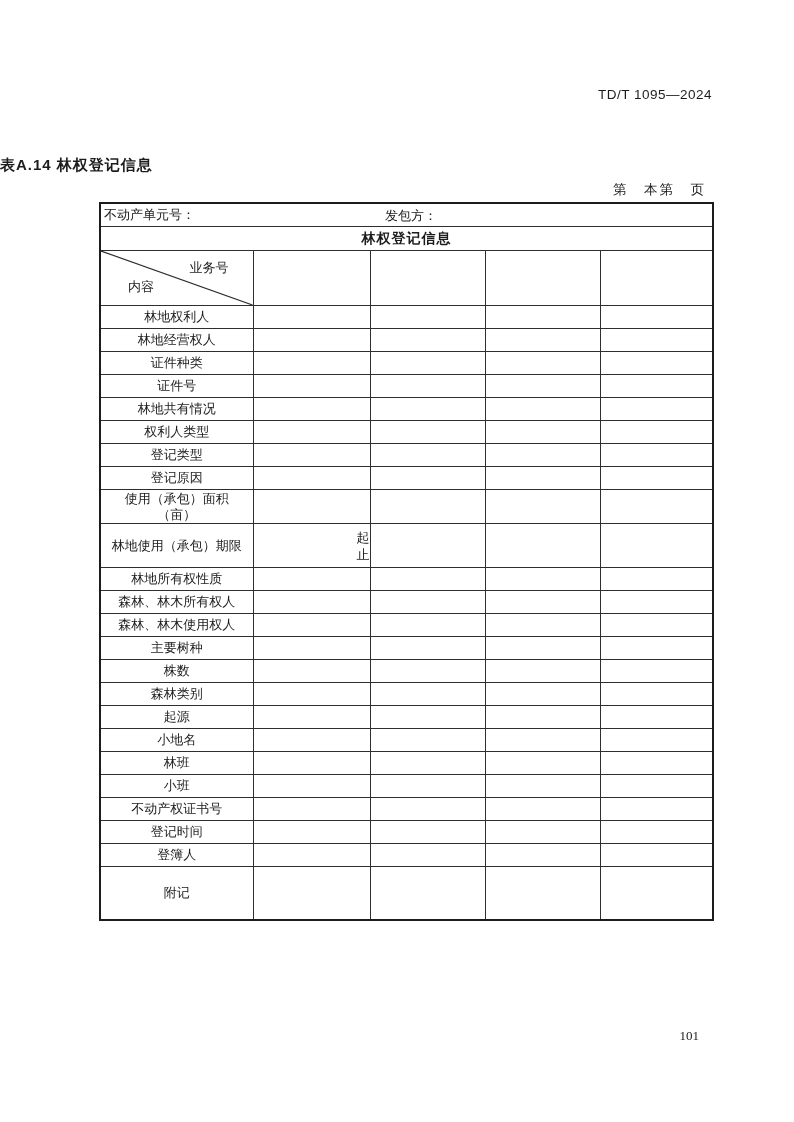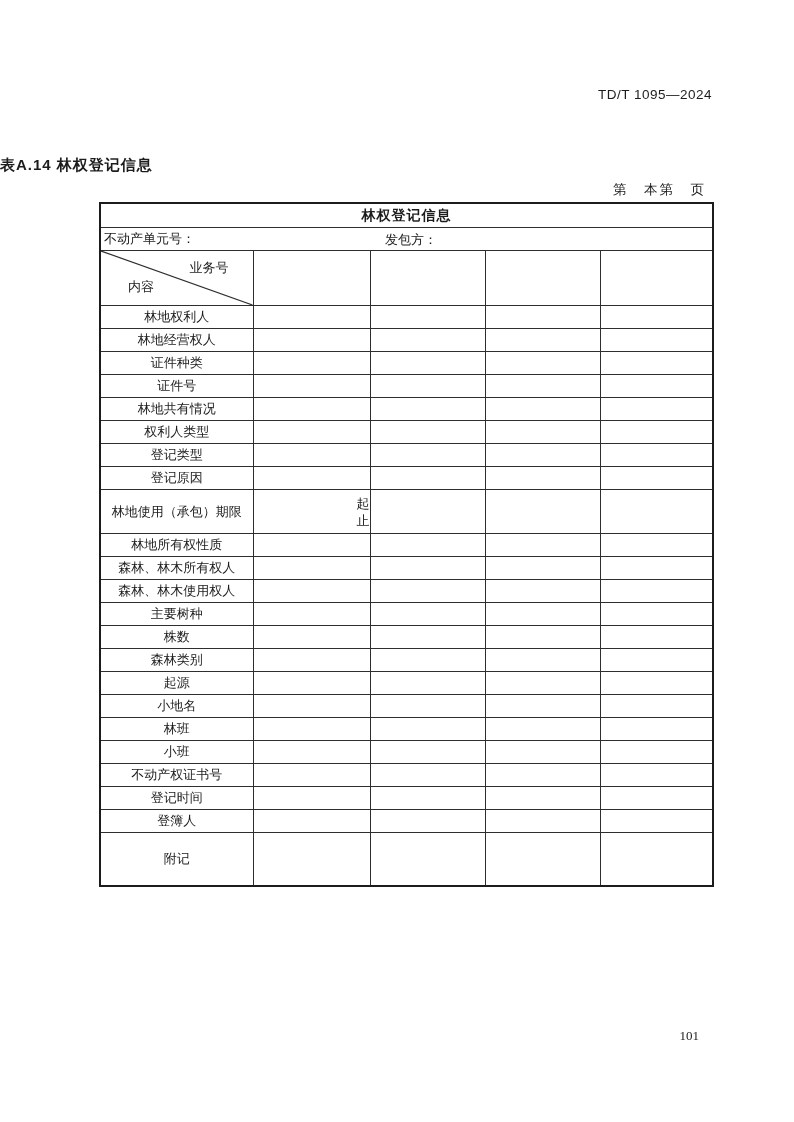--- a/index.html
+++ b/index.html
@@ -111,28 +111,28 @@
     <colgroup>
       <col style="width:153px">
       <col style="width:117px">
       <col style="width:115px">
       <col style="width:115px">
       <col style="width:113px">
     </colgroup>
     <tbody>
 
       <tr>
-        <td class="title-cell" colspan="5">林权登记信息</td>
-      </tr>
-
-      <tr>
         <td class="unit-cell" colspan="5">
           <span class="unit-label">不动产单元号：</span>
           <span class="contractor-label">发包方：</span>
         </td>
+      </tr>
+
+      <tr>
+        <td class="title-cell" colspan="5">林权登记信息</td>
       </tr>
 
       <tr class="diag-row">
         <td class="diag-cell">
           <svg viewBox="0 0 153 54" preserveAspectRatio="none">
             <line x1="0" y1="0" x2="153" y2="54" stroke="#2e2e2e" stroke-width="1.2"></line>
           </svg>
           <span class="corner-top">业务号</span>
           <span class="corner-bottom">内容</span>
         </td>
@@ -199,20 +199,30 @@
       </tr>
 
       <tr class="std-row">
         <td class="label-cell">登记原因</td>
         <td></td>
           <td></td>
           <td></td>
           <td></td>
       </tr>
 
+      <tr class="area-row">
+        <td class="label-cell">
+          <div class="two-line">使用（承包）面积</div>
+          <div class="two-line">（亩）</div>
+        </td>
+        <td></td>
+          <td></td>
+          <td></td>
+          <td></td>
+      </tr>
 
       <tr class="period-row">
         <td class="label-cell">林地使用（承包）期限</td>
         <td class="period-marks">
           <div>起</div>
           <div>止</div>
         </td>
         <td></td>
           <td></td>
           <td></td>

